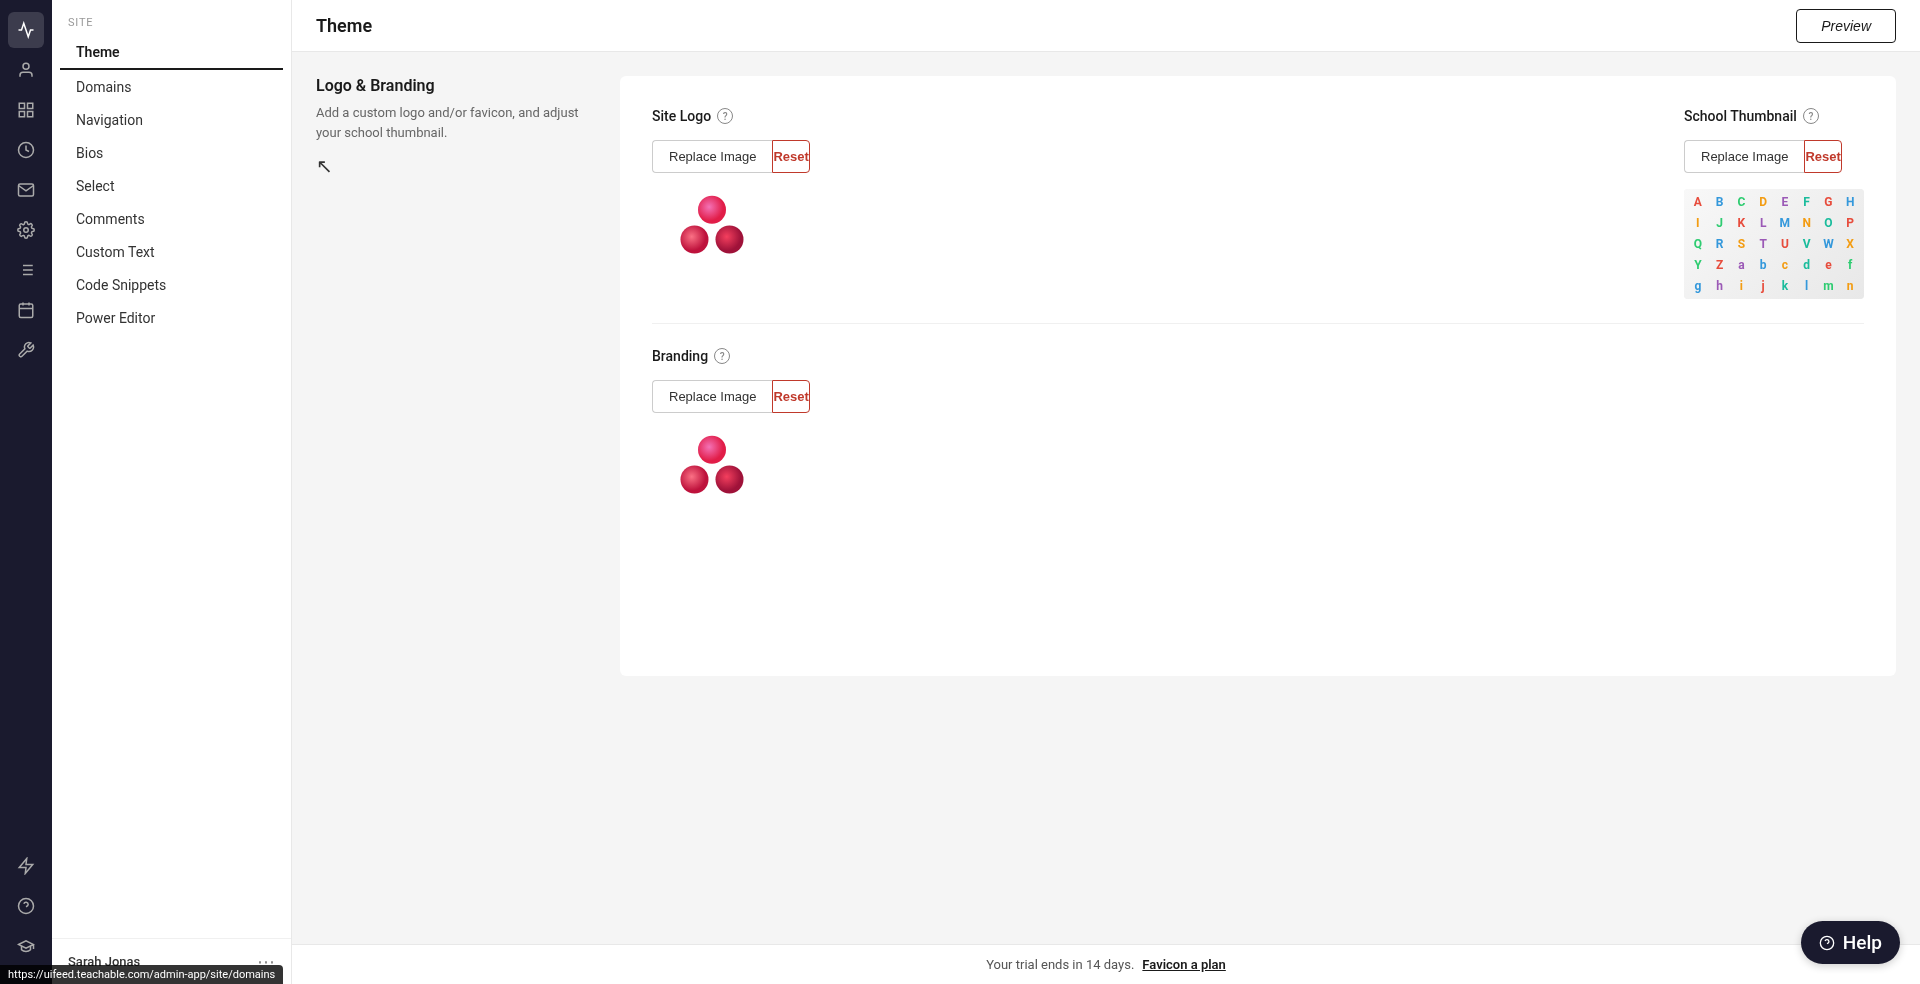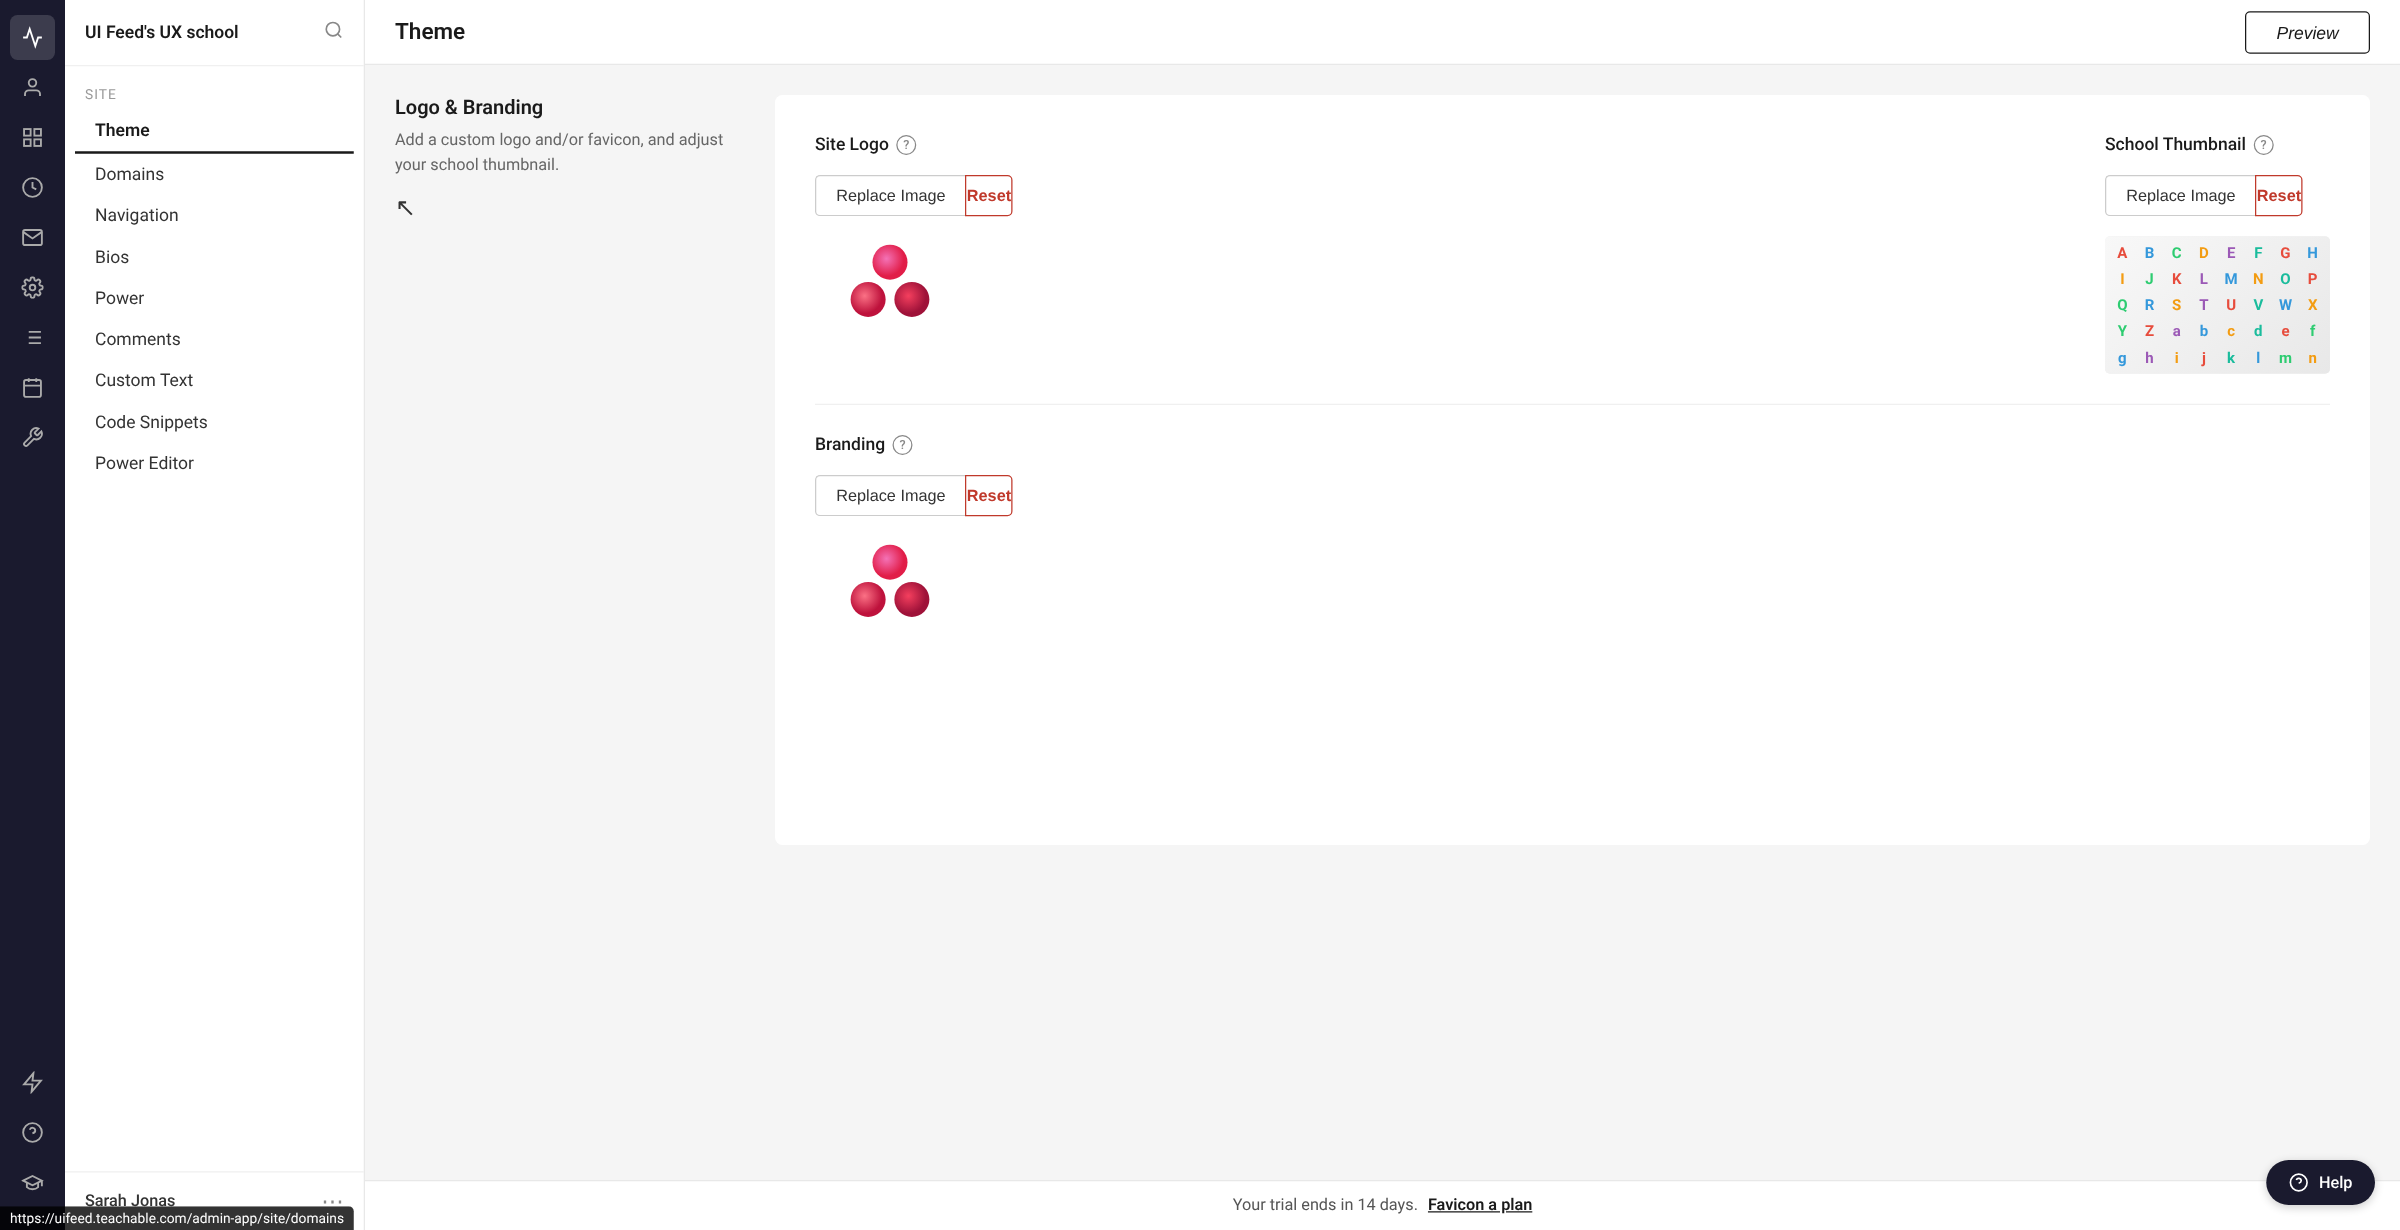--- a/index.html
+++ b/index.html
@@ -334,21 +334,21 @@
     }
 
     .help-fab {
       position: fixed;
       bottom: 20px;
       right: 20px;
       background: #1a1a2e;
       color: #fff;
       border-radius: 24px;
       padding: 10px 18px;
-      font-size: 13px;
+      font-size: 19px;
       font-weight: 500;
       display: flex;
       align-items: center;
       gap: 8px;
       cursor: pointer;
       box-shadow: 0 2px 8px rgba(0,0,0,0.2);
     }
 
     .url-bar {
       position: fixed;
@@ -443,38 +443,29 @@
     <div class="icon-btn">
       <svg width="18" height="18" viewBox="0 0 24 24" fill="none" stroke="currentColor" stroke-width="2">
           <path d="M22 10v6M2 10l10-5 10 5-10 5z"></path>
           <path d="M6 12v5c3 3 9 3 12 0v-5"></path>
         </svg>
     </div>
   </div>
 </div>
 
 <div class="nav-sidebar">
-  <div class="nav-sidebar-header">
-    <span class="nav-sidebar-title">UI Feed's UX school</span>
-    <span class="search-icon-btn">
-      <svg width="16" height="16" viewBox="0 0 24 24" fill="none" stroke="currentColor" stroke-width="2">
-          <circle cx="11" cy="11" r="8"></circle>
-          <line x1="21" y1="21" x2="16.65" y2="16.65"></line>
-        </svg>
-    </span>
-  </div>
 
   <div class="nav-section-label">SITE</div>
 
   <div>
     <div class="nav-item active">Theme</div>
     <div class="nav-item">Domains</div>
     <div class="nav-item">Navigation</div>
     <div class="nav-item">Bios</div>
-    <div class="nav-item">Power</div>
+    <div class="nav-item">Select</div>
     <div class="nav-item">Comments</div>
     <div class="nav-item">Custom Text</div>
     <div class="nav-item">Code Snippets</div>
     <div class="nav-item">Power Editor</div>
   </div>
 
   <div class="nav-sidebar-footer">
     <span class="footer-user-name">Sarah Jonas</span>
     <span class="footer-more-btn">⋯</span>
   </div>

